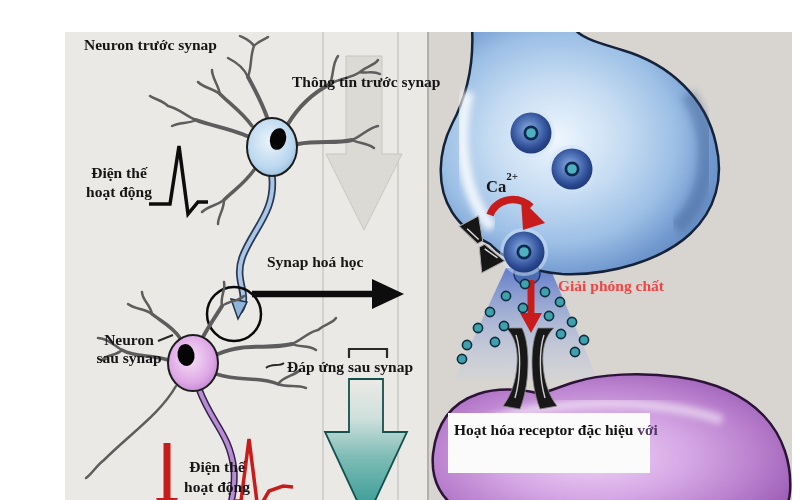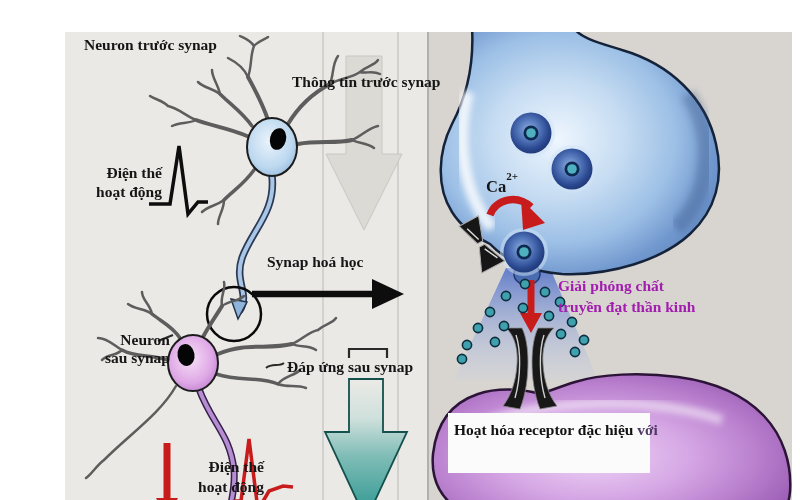--- a/index.html
+++ b/index.html
@@ -7,22 +7,22 @@
           font-family:"Liberation Serif","DejaVu Serif",serif;margin-top:32px;}
   .panel{position:absolute;top:0;height:500px;}
   .panel-left{left:65px;width:363px;background:#ebe9e6;}
   .panel-right{left:428px;width:364px;background:#d8d5d1;}
   .divider{position:absolute;left:427px;top:0;width:2px;height:500px;background:#b3b0ac;}
   .faint-line{position:absolute;top:0;width:2px;height:490px;background:rgba(150,148,142,.28);}
   .fl-a{left:322px;} .fl-b{left:397px;}
   .bottom-strip{position:absolute;left:65px;top:490px;width:727px;height:10px;background:#b4c1e2;z-index:6;}
   .art{position:absolute;left:0;top:0;z-index:3;}
   .lbl{position:absolute;z-index:5;font-weight:700;color:#151515;font-size:15.5px;line-height:19px;white-space:nowrap;}
-  .ctr{text-align:right;font-family:Liberation Serif, serif;}
-  .rel-lbl{color:#a21caf;line-height:20.5px;}
+  .ctr{text-align:center;font-family:Liberation Serif, serif;}
+  .rel-lbl{color:#ef4444;line-height:20.5px;}
   .cap-box{position:absolute;left:448px;top:381px;width:202px;height:60px;background:#fbfbfb;z-index:4;}
   .cap-text{position:absolute;left:454px;top:384px;z-index:5;font-weight:700;font-size:15.5px;
             line-height:27px;color:#131313;white-space:nowrap;font-family:Liberation Serif, serif;}
   .cap-text .ovf{color:#523a68;}
   sup.chg{font-size:11px;position:relative;top:-5px;font-weight:700;}
 </style>
 </head>
 <body>
 
 <div class="canvas">
@@ -241,21 +241,20 @@
     <div>Điện thế</div>
     <div>hoạt động</div>
   </div>
 
   <div class="lbl" style="left:486px;top:140px;font-size:16.5px;">
     <span>Ca</span><sup class="chg">2+</sup>
   </div>
 
   <div class="lbl rel-lbl" style="left:558px;top:244px;">
     <div>Giải phóng chất</div>
-    <div>truyền đạt thần kinh</div>
   </div>
 
   <div class="cap-box"></div>
   <div class="cap-text">
     <div><span>Hoạt hóa receptor đặc hiệu</span> <span class="ovf">với</span></div>
   </div>
 
   <div class="bottom-strip"></div>
 </div>
 

